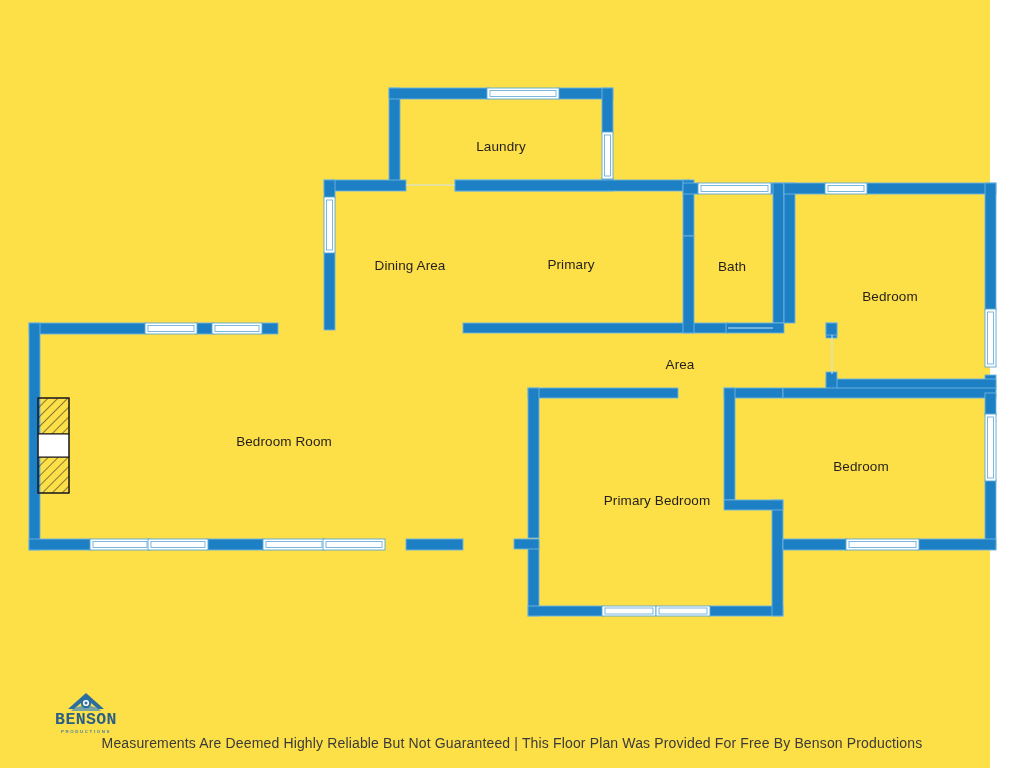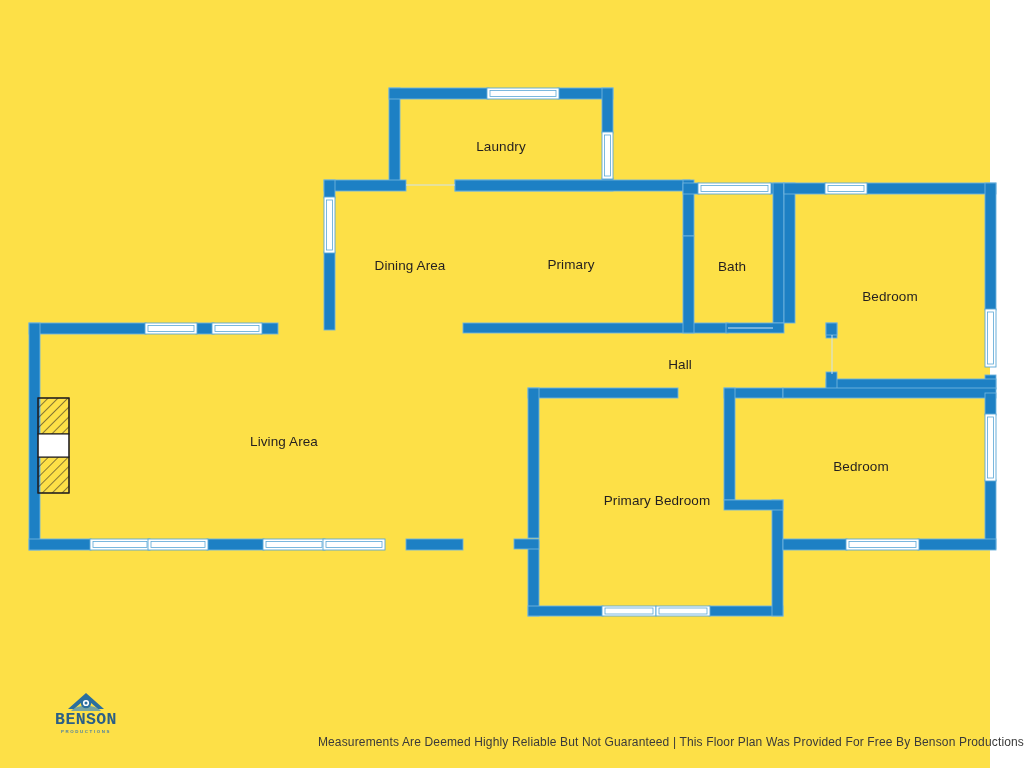--- a/index.html
+++ b/index.html
@@ -33,23 +33,23 @@
     color: #231f20;
     white-space: nowrap;
     transform: translate(-50%, -50%);
     letter-spacing: 0.1px;
   }
   #footer-note {
     position: absolute;
     left: 0;
     top: 735px;
     width: 1024px;
-    text-align: right;
-    font-family: "Liberation Sans", sans-serif;
-    font-size: 12px;
+    text-align: center;
+    font-family: "Liberation Sans", sans-serif;
+    font-size: 14px;
     color: #3a3a3a;
     letter-spacing: 0.15px;
     white-space: nowrap;
   }
   #logo {
     position: absolute;
     left: 36px;
     top: 688px;
     width: 100px;
     height: 55px;
@@ -246,22 +246,22 @@
       <rect x="38" y="398" width="31" height="95" fill="none" stroke="#231f20" stroke-width="1.1"></rect>
       <line x1="53" y1="434" x2="53" y2="457" stroke="#ffffff" stroke-width="0"></line>
     </g>
   </svg>
 
   <div class="room-label" style="left:501px; top:146px;">Laundry</div>
   <div class="room-label" style="left:398px; top:265px;margin-left:12px;">Dining Area</div>
   <div class="room-label" style="left:571px; top:264px;">Primary</div>
   <div class="room-label" style="left:732px; top:266px;text-align:center;">Bath</div>
   <div class="room-label" style="left:890px; top:296px;">Bedroom</div>
-  <div class="room-label" style="left:680px; top:364px;">Hall</div>
-  <div class="room-label" style="left:284px; top:441px;">Living Area</div>
+  <div class="room-label" style="left:680px; top:364px;">Area</div>
+  <div class="room-label" style="left:284px; top:441px;">Bedroom Room</div>
   <div class="room-label" style="left:639px; top:500px;padding-left:36px;">Primary Bedroom</div>
   <div class="room-label" style="left:861px; top:466px;">Bedroom</div>
 
   <div id="logo">
     <svg id="logo-mark" viewBox="0 0 44 24" xmlns="http://www.w3.org/2000/svg">
       <path d="M4 21 L22 5 L40 21 L34 21 L22 10.5 L10 21 Z" fill="#2b6f9e"></path>
       <path d="M7 23 C13 16 31 16 37 23 Z" fill="#4a90bd" opacity="0.75"></path>
       <circle cx="22" cy="15" r="5.2" fill="#2b6f9e"></circle>
       <circle cx="22" cy="15" r="3.1" fill="#ffffff"></circle>
       <circle cx="22" cy="15" r="1.5" fill="#2b6f9e"></circle>

